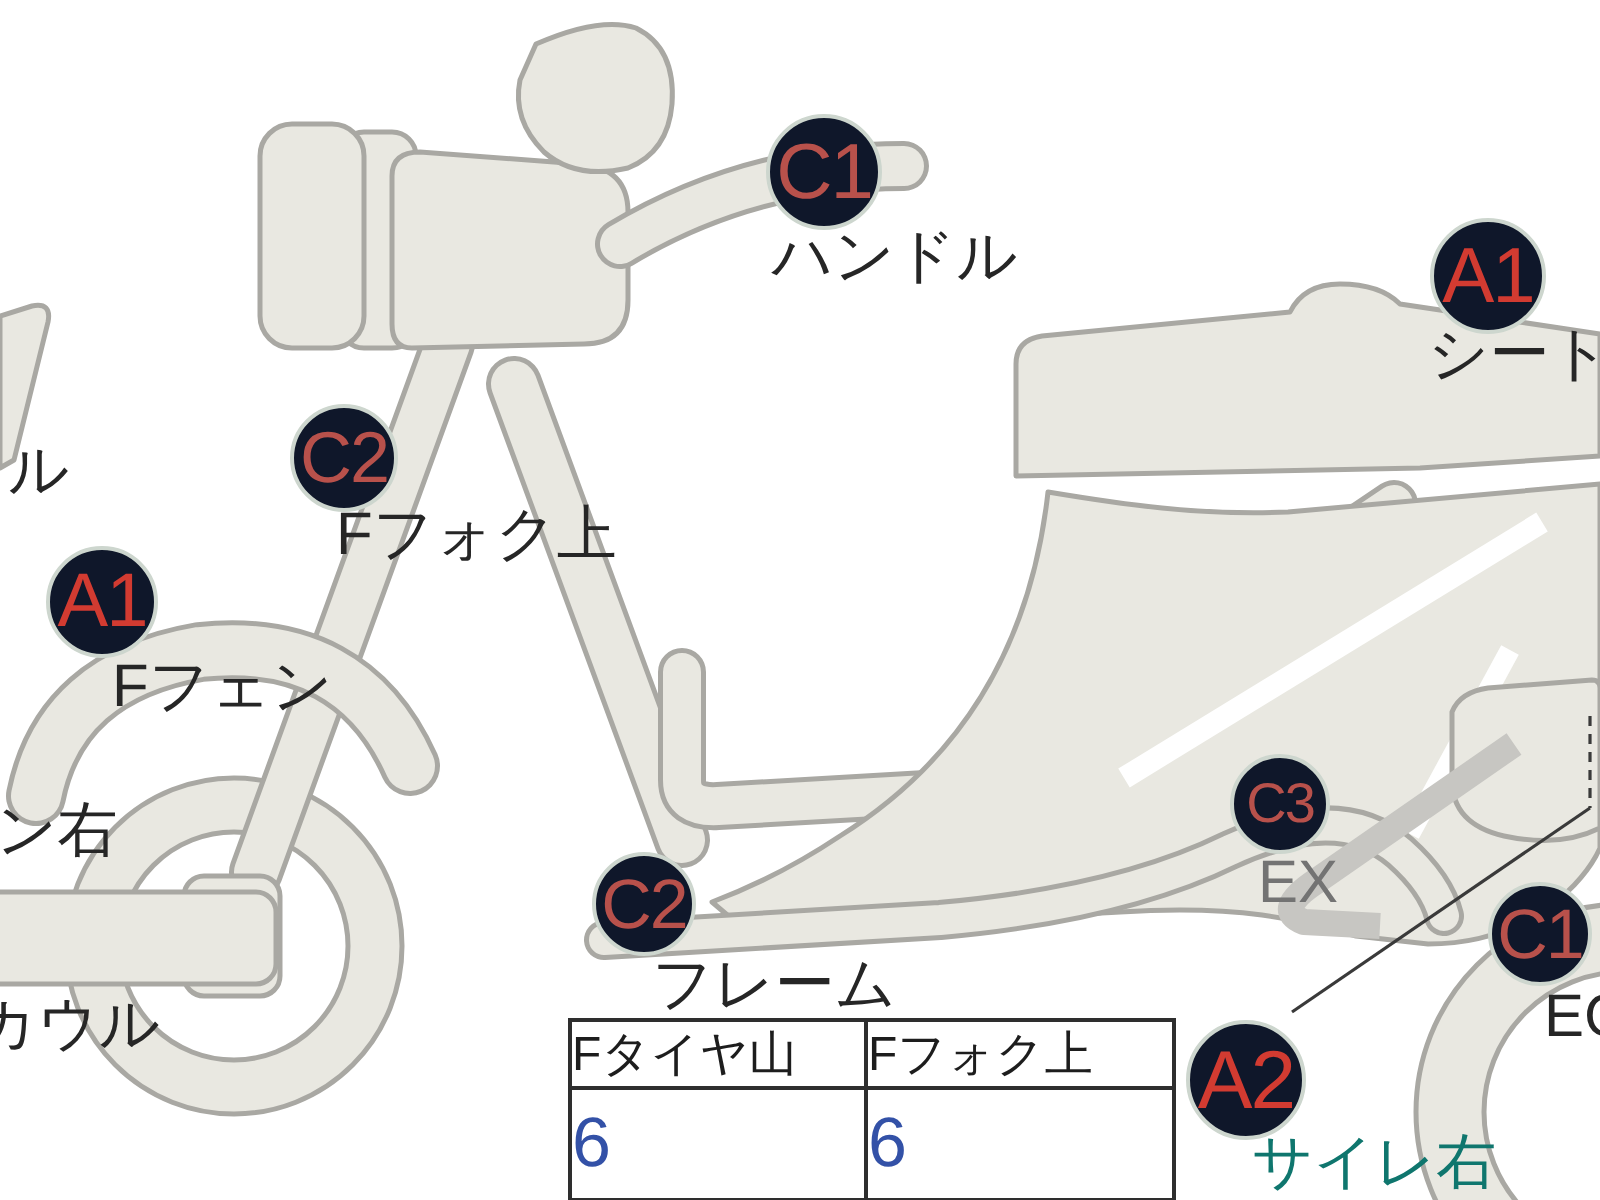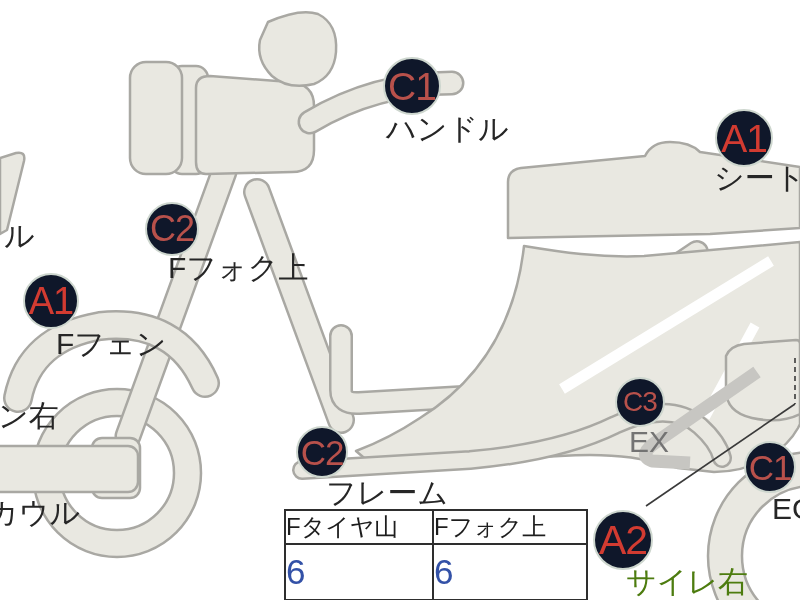--- a/index.html
+++ b/index.html
@@ -121,21 +121,21 @@
       <div class="mlabel" style="left: 56px; top: 328px; color: rgb(38, 38, 38);">Fフェン</div>
       <div class="badge" style="left: 715px; top: 109px; width: 58px; height: 58px; font-size: 39px; color: rgb(210, 59, 49);">A1</div>
       <div class="mlabel" style="left: 714px; top: 162px; color: rgb(38, 38, 38);">シートカ</div>
       <div class="badge" style="left: 296px; top: 426px; width: 52px; height: 52px; font-size: 35px; color: rgb(184, 81, 75);">C2</div>
       <div class="mlabel" style="left: 326px; top: 477px; color: rgb(38, 38, 38); text-align: right;">フレーム</div>
       <div class="badge" style="left: 615px; top: 377px; width: 50px; height: 50px; font-size: 28px; color: rgb(184, 81, 75);">C3</div>
       <div class="mlabel" style="left: 629px; top: 426px; color: #737373;">EX</div>
       <div class="badge" style="left: 744px; top: 441px; width: 52px; height: 52px; font-size: 35px; color: rgb(184, 81, 75);">C1</div>
       <div class="mlabel" style="left: 772px; top: 493px; color: rgb(38, 38, 38);">EG</div>
       <div class="badge" style="left: 593px; top: 510px; width: 60px; height: 60px; font-size: 41px; color: rgb(210, 59, 49);">A2</div>
-      <div class="mlabel" style="left: 626px; top: 566px; color: #4d7c0f;">サイレ右</div>
+      <div class="mlabel" style="left: 626px; top: 566px; color: #0f766e;">サイレ右</div>
       <div class="elabel" style="left: 4px; top: 220px; color: rgb(38, 38, 38);">ル</div>
       <div class="elabel" style="left: -2px; top: 400px; color: rgb(38, 38, 38);">ン右</div>
       <div class="elabel" style="left: -12px; top: 497px; color: rgb(38, 38, 38);">カウル</div>
     </div>
 
   <table class="tire">
     <tbody>
         <tr>
       <td class="hdr" style="width:146px">Fタイヤ山</td>
       <td class="hdr">Fフォク上</td>

